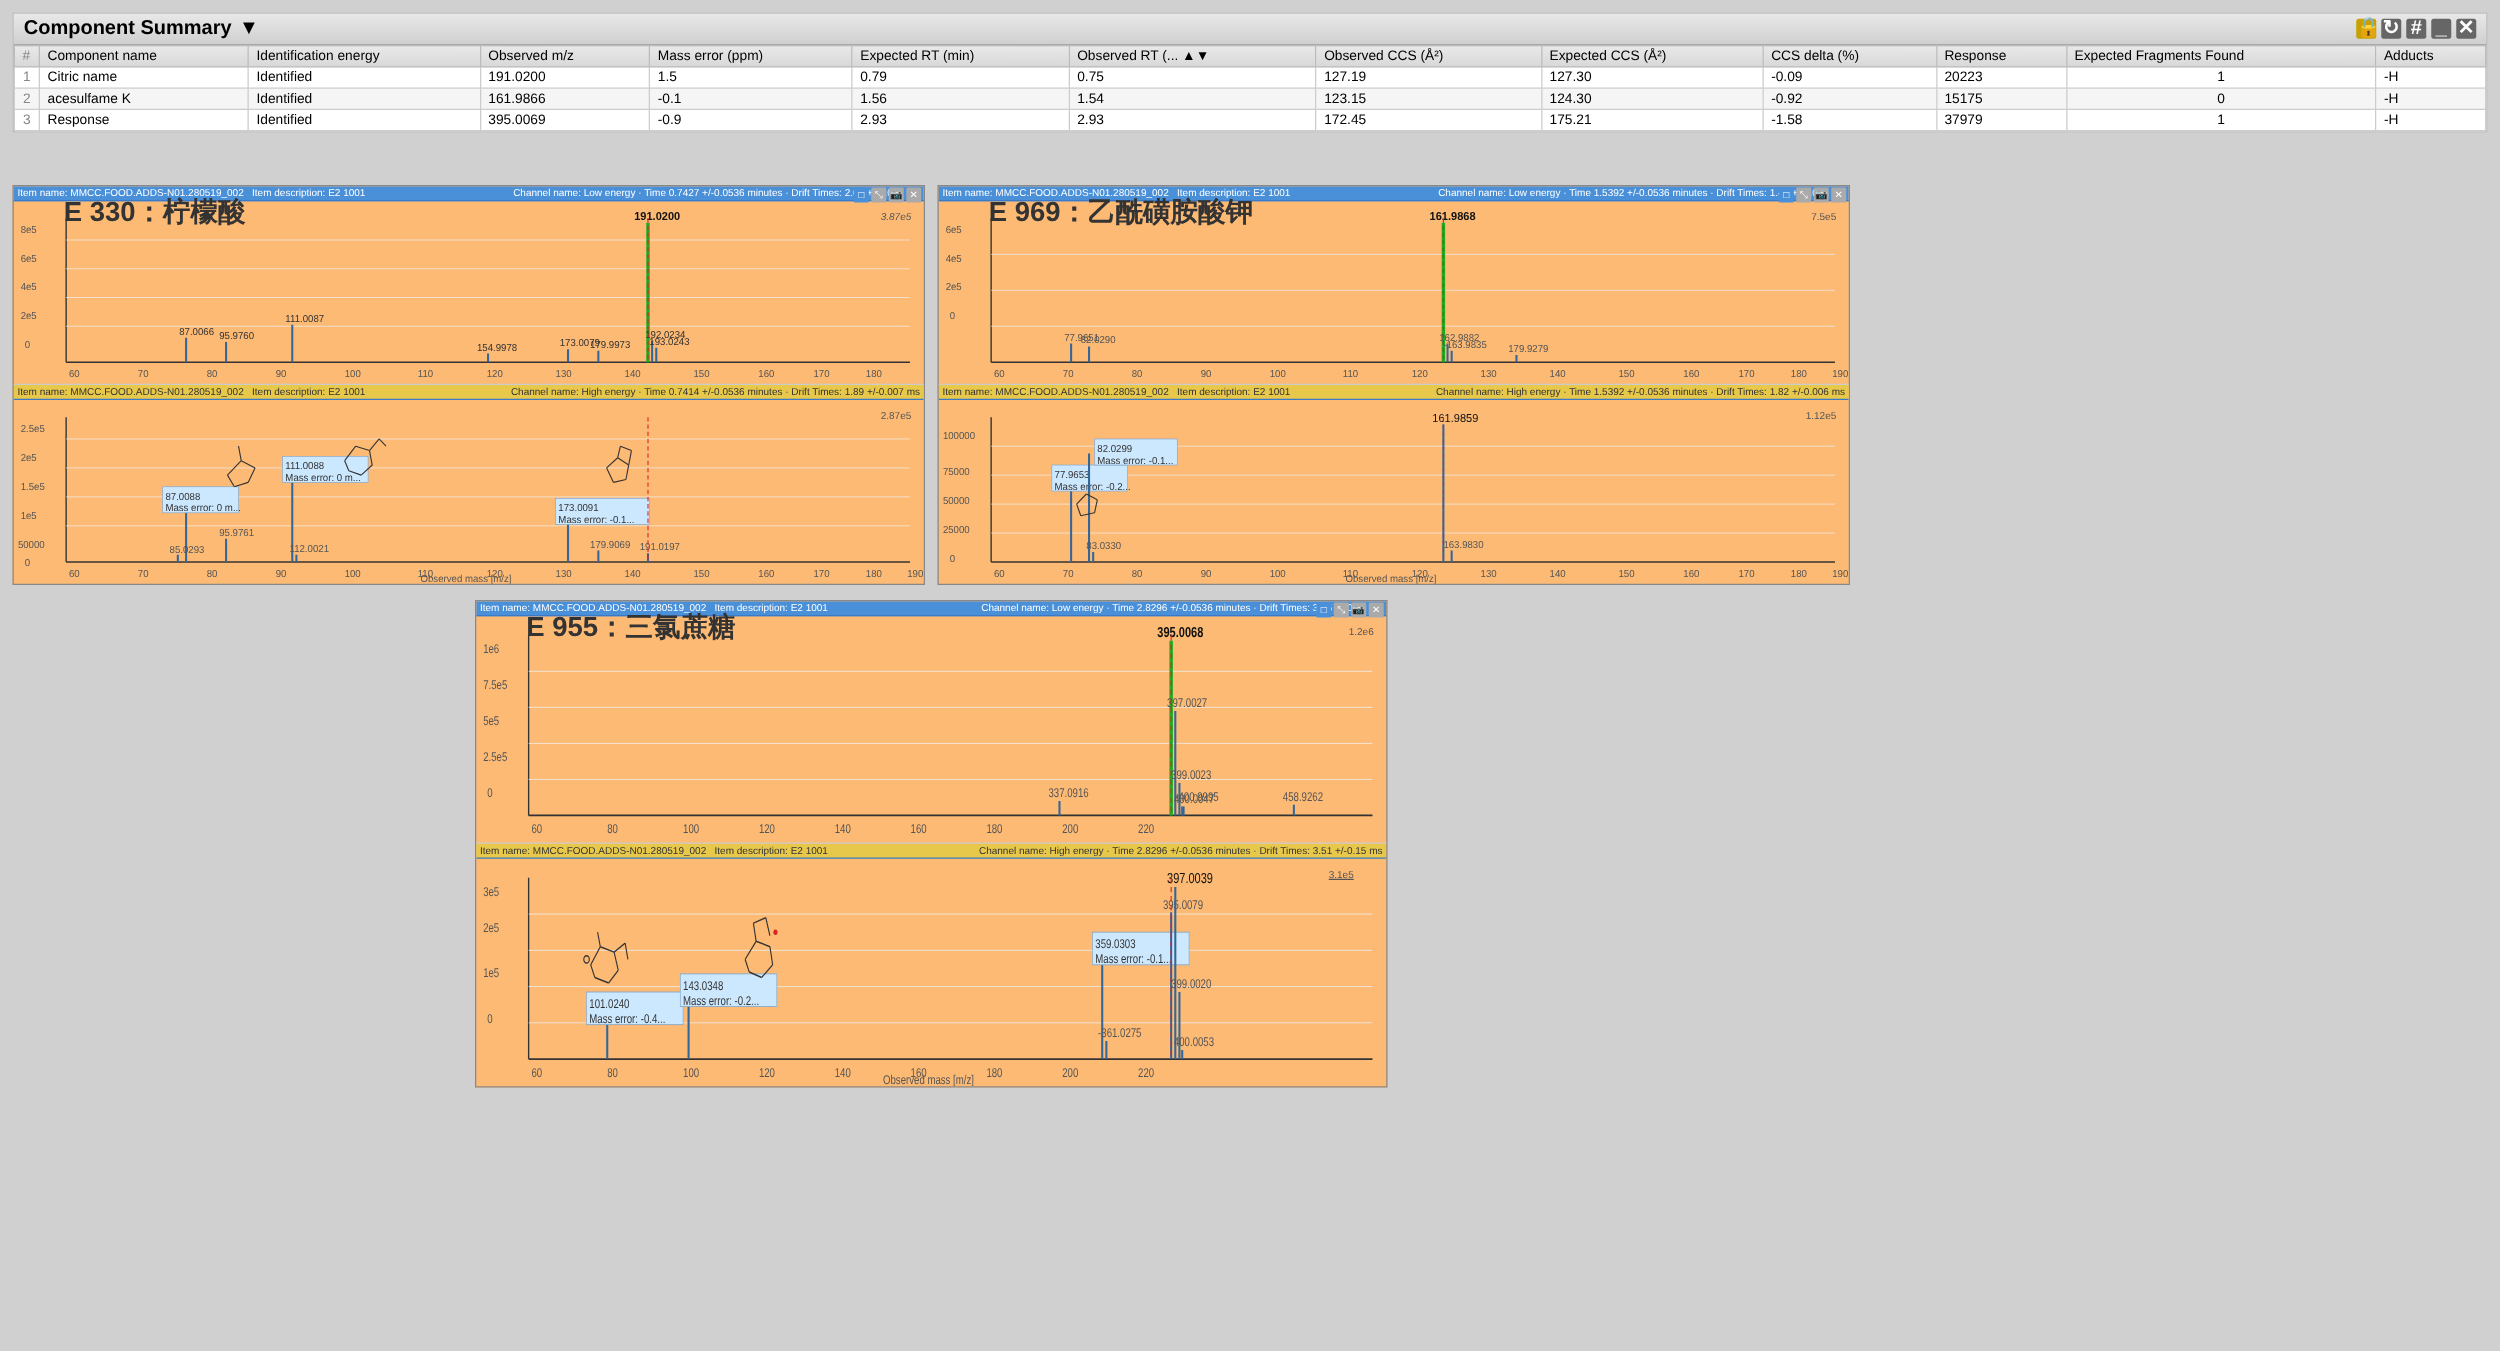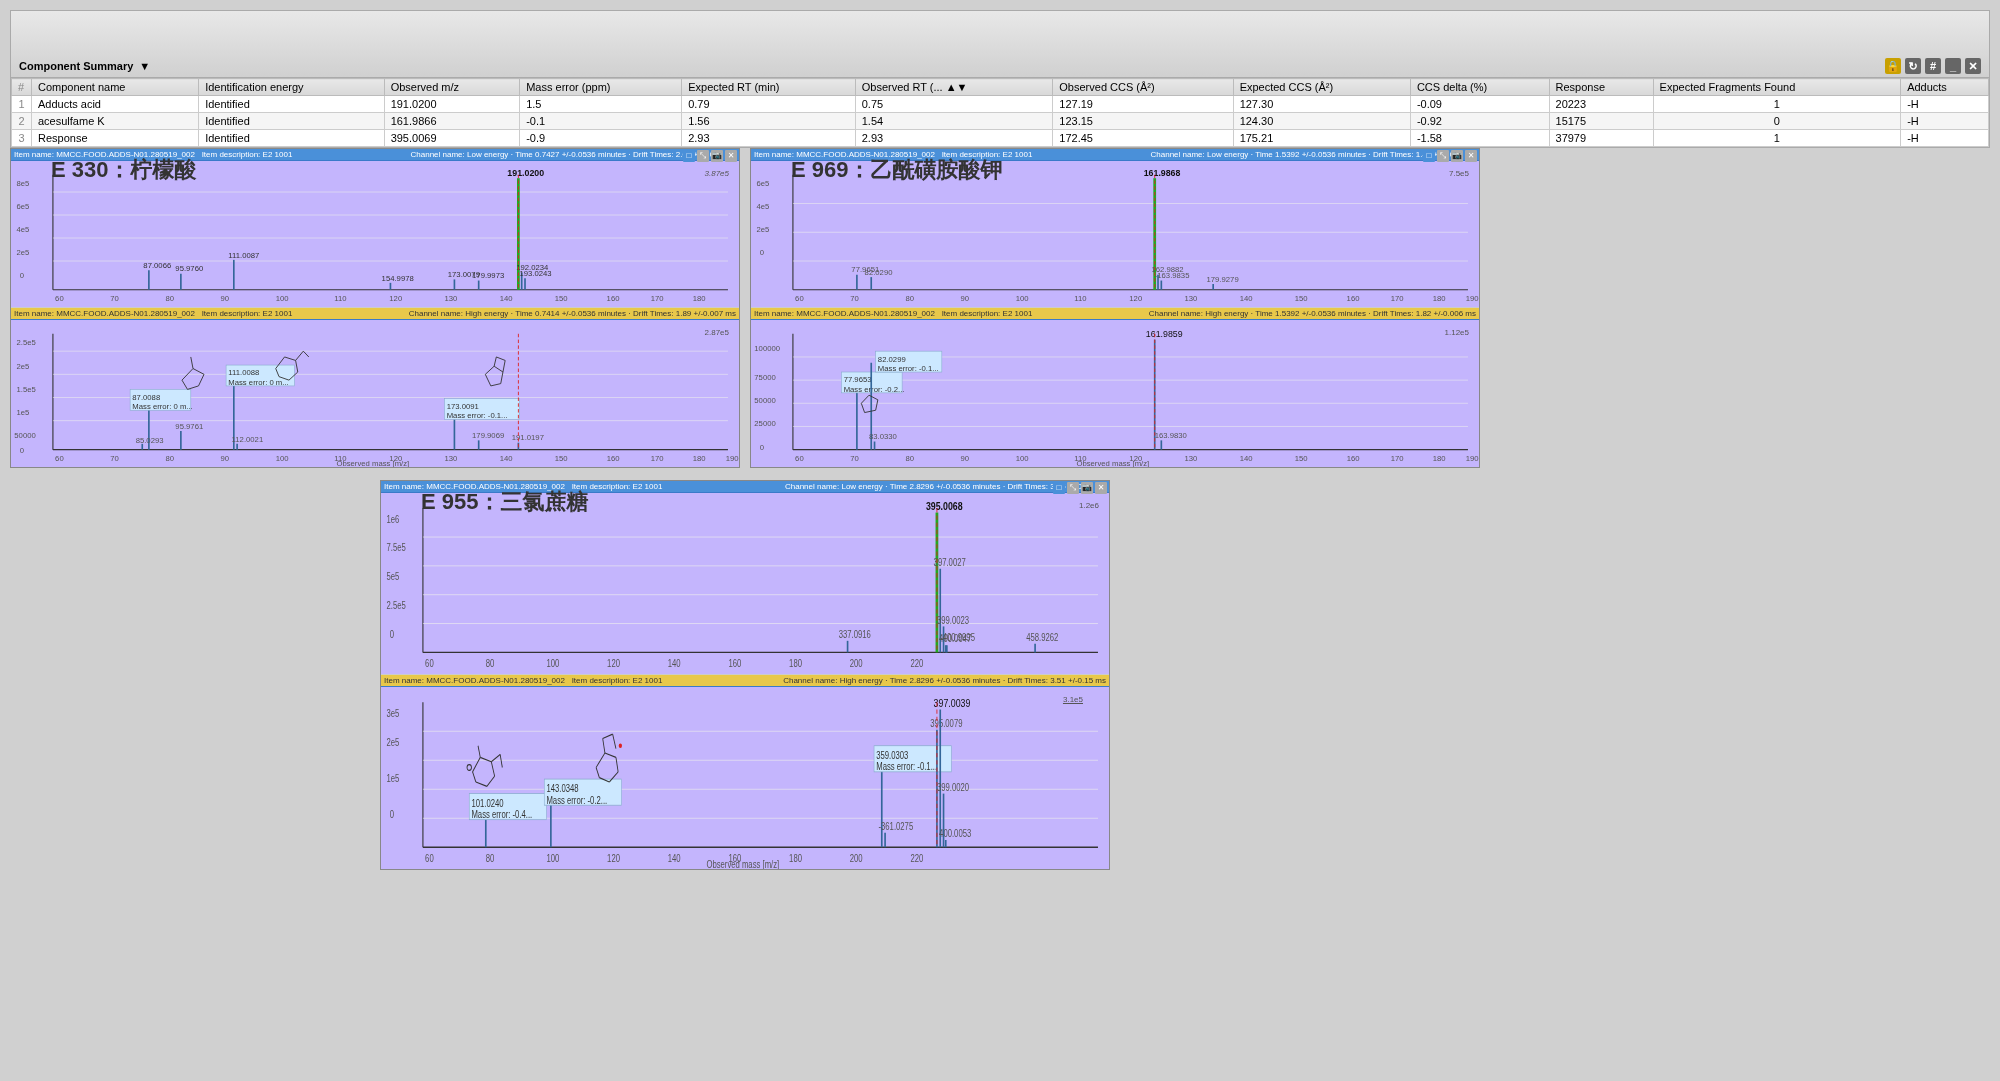--- a/index.html
+++ b/index.html
@@ -15,21 +15,21 @@
       border: 1px solid #aaa;
     }
     .component-summary-header {
       background: linear-gradient(to bottom, #e8e8e8, #d0d0d0);
       border-bottom: 1px solid #aaa;
       padding: 3px 8px;
       display: flex;
       align-items: center;
       gap: 6px;
     }
-    .component-summary-header span { font-size: 11px; font-weight: bold; margin-top: 44px; }
+    .component-summary-header span { font-size: 16px; font-weight: bold; }
     .header-icons { margin-left: auto; display: flex; gap: 4px; }
     .header-icon { width: 16px; height: 16px; background: #666; border-radius: 2px; display: inline-block; font-size: 9px; color: #fff; text-align: center; line-height: 16px; }
     .header-icon.yellow { background: #c8a000; }
 
     table.data-table {
       width: 100%;
       border-collapse: collapse;
       font-size: 11px;
     }
     table.data-table th {
@@ -45,21 +45,21 @@
       padding: 2px 6px;
       white-space: nowrap;
     }
     table.data-table tr:nth-child(even) td { background: #f5f5f5; }
     table.data-table tr:nth-child(odd) td { background: #fff; }
     .col-num { width: 20px; text-align: center; color: #888; }
 
     
     .spectrum-panel {
       position: absolute;
-      background: #c4b5fd;
+      background: #fdba74;
       border: 1px solid #888;
     }
 
     
     .spec-left {
       top: 148px;
       left: 10px;
       width: 730px;
       height: 320px;
     }
@@ -147,21 +147,21 @@
         <th>Expected CCS (Å²)</th>
         <th>CCS delta (%)</th>
         <th>Response</th>
         <th>Expected Fragments Found</th>
         <th>Adducts</th>
       </tr>
     </thead>
     <tbody id="table-body">
     <tr>
     <td class="col-num">1</td>
-    <td>Adducts acid</td>
+    <td>Citric name</td>
     <td>Identified</td>
     <td>191.0200</td>
     <td>1.5</td>
     <td>0.79</td>
     <td>0.75</td>
     <td>127.19</td>
     <td>127.30</td>
     <td>-0.09</td>
     <td>20223</td>
     <td style="text-align:center;">1</td>

